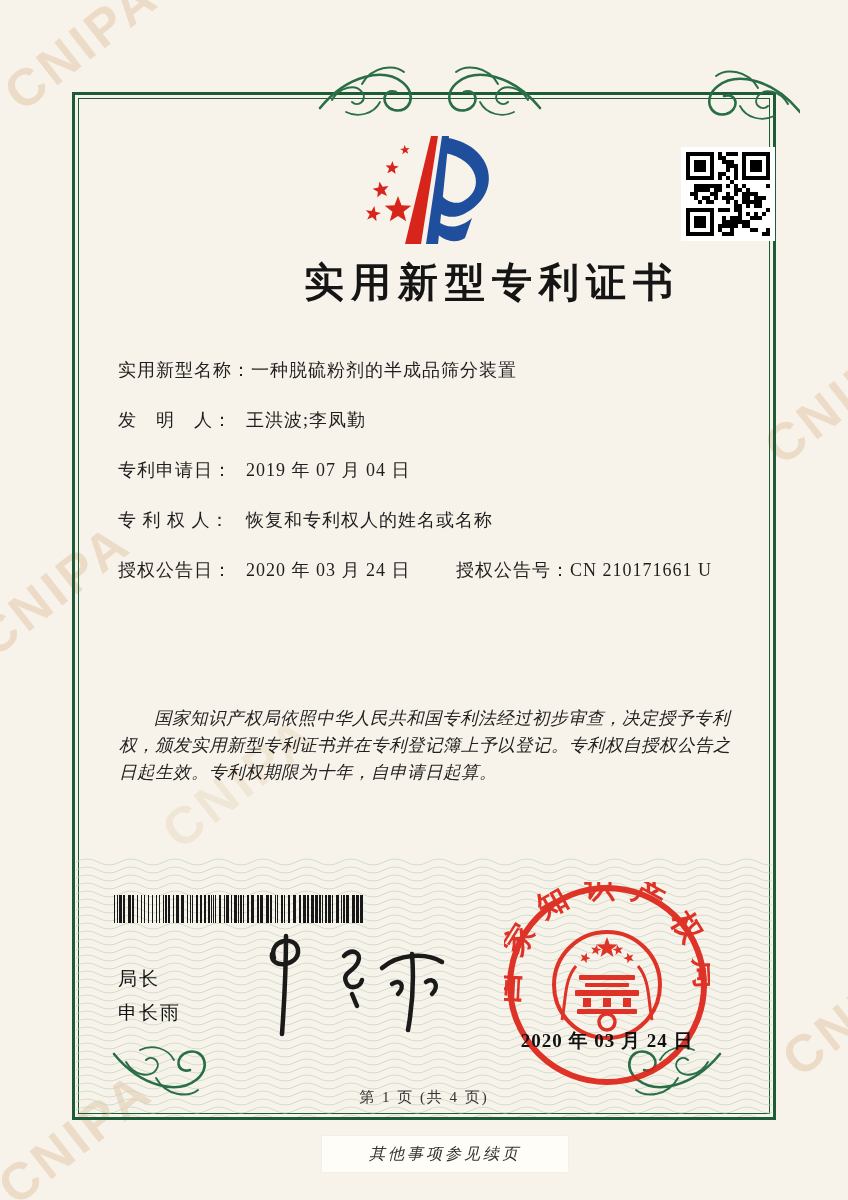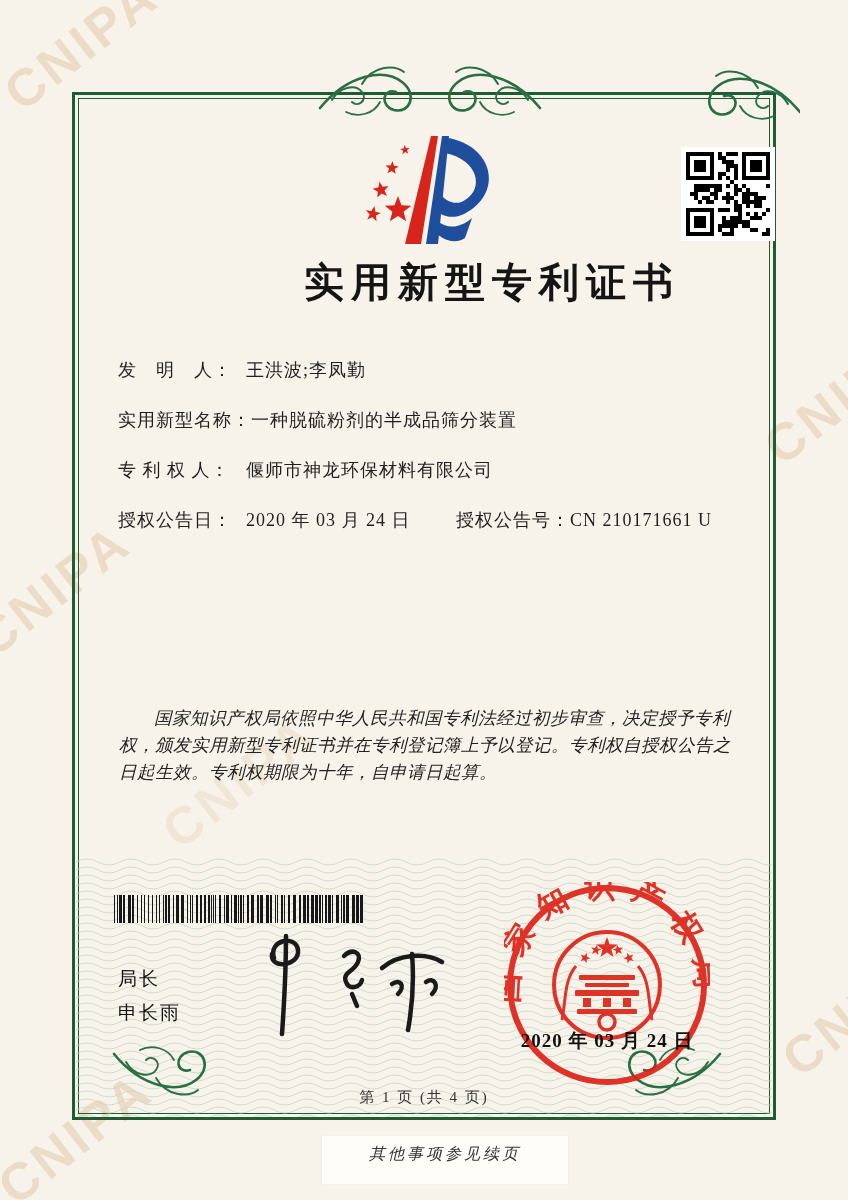--- a/index.html
+++ b/index.html
@@ -43,21 +43,21 @@
   .signer-title{position:absolute;left:118px;top:966px;font-size:19px;color:#111;letter-spacing:2px;}
   .signer-name{position:absolute;left:118px;top:1000px;font-size:19px;color:#111;letter-spacing:2px;}
   .signature{position:absolute;left:240px;top:928px;width:215px;height:112px;}
 
   .seal{position:absolute;left:504px;top:882px;width:206px;height:206px;}
   .seal-date{position:absolute;left:504px;top:1028px;width:206px;text-align:center;
              font-size:19px;color:#111;letter-spacing:1px;font-weight:bold;}
 
   .page-num{position:absolute;left:72px;top:1088px;width:704px;text-align:center;
             font-size:15px;color:#333;letter-spacing:2px;}
-  .cont-note{position:absolute;left:322px;top:1136px;width:246px;height:48px;background:#fffdf8;
+  .cont-note{position:absolute;left:322px;top:1136px;width:246px;height:36px;background:#fffdf8;
              text-align:center;line-height:36px;font-size:16px;color:#333;letter-spacing:3px;
              font-style:italic;box-shadow:0 0 2px rgba(0,0,0,.05);}
 </style>
 </head>
 <body>
 
 <div class="page">
 
   <svg width="0" height="0" style="position:absolute">
     <defs>
@@ -247,27 +247,30 @@
       <rect x="69" y="13" width="12" height="12" fill="#000"></rect>
       <rect x="5" y="61" width="28" height="28" fill="#000"></rect>
       <rect x="9" y="65" width="20" height="20" fill="#fff"></rect>
       <rect x="13" y="69" width="12" height="12" fill="#000"></rect>
     </svg>
 
   <div class="title">实用新型专利证书</div>
 
   <div class="fields">
     <div class="frow">
+      <span class="lab">实用新型名称：</span><span>一种脱硫粉剂的半成品筛分装置</span>
+    </div>
+    <div class="frow">
       <span class="lab">发　明　人：</span><span>王洪波;李凤勤</span>
     </div>
     <div class="frow">
-      <span class="lab">实用新型名称：</span><span>一种脱硫粉剂的半成品筛分装置</span>
-    </div>
-    <div class="frow">
-      <span class="lab">专 利 权 人：</span><span>偃师市神龙环保材料有限公司</span>
+      <span class="lab">专利申请日：</span><span>2019 年 07 月 04 日</span>
+    </div>
+    <div class="frow">
+      <span class="lab">专 利 权 人：</span><span>恢复和专利权人的姓名或名称</span>
     </div>
     <div class="frow">
       <span class="lab">授权公告日：</span><span>2020 年 03 月 24 日</span>
       <span class="pair2">
         <span>授权公告号：</span><span>CN 210171661 U</span>
       </span>
     </div>
   </div>
 
   <div class="paras">

